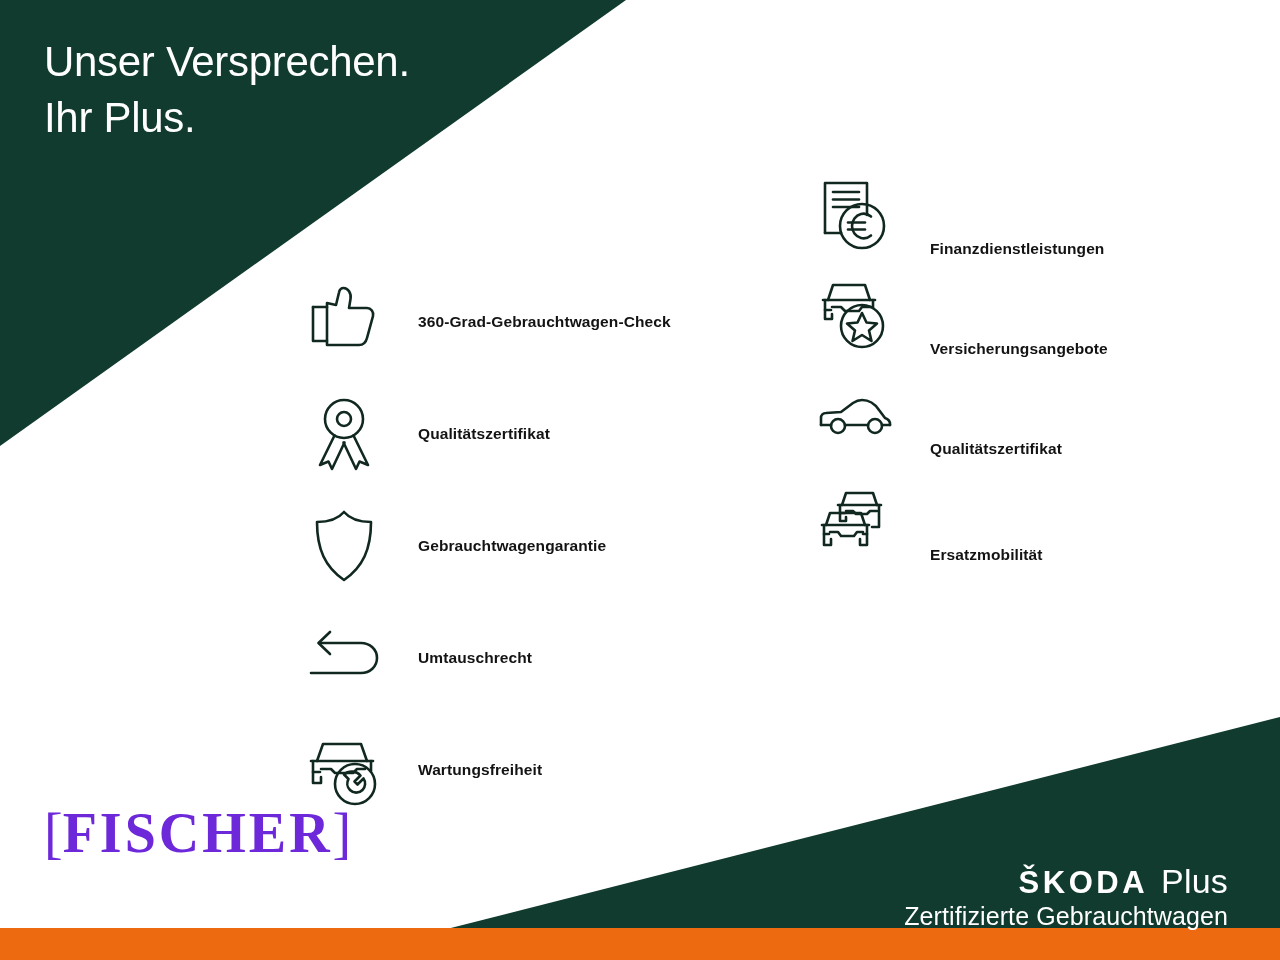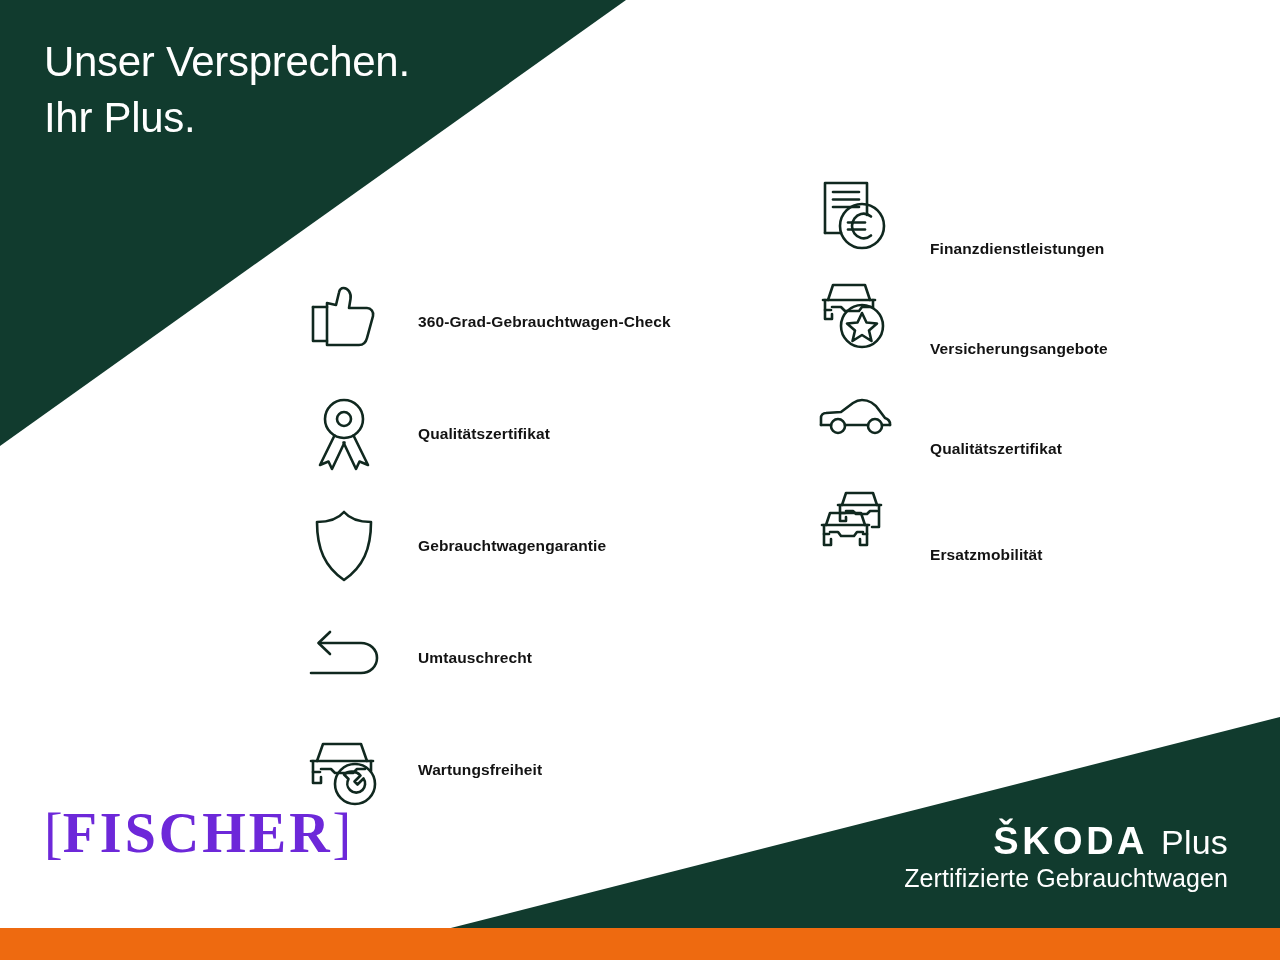--- a/index.html
+++ b/index.html
@@ -83,31 +83,32 @@
   }
   #fischer-logo .brk { font-weight:normal; letter-spacing:0; }
 
   #skoda-logo {
     position:absolute; right:52px; top:822px;
     text-align:right;
     color:#ffffff;
   }
   #skoda-wordline { display:flex; align-items:baseline; justify-content:flex-end; }
   #skoda-mark {
-    font-size:38px;
+    font-size:31px;
     font-weight:bold;
     letter-spacing:3.5px;
     line-height:1.05;
   }
   #skoda-plus {
     font-size:34px;
     font-weight:300;
     letter-spacing:0.2px;
     margin-left:13px;
     line-height:1.05;
+    margin-top:42px;
   }
   #skoda-sub {
     font-size:25px;
     font-weight:400;
     letter-spacing:0.1px;
     margin-top:2px;
     line-height:1.15;
   }
 </style>
 </head>

